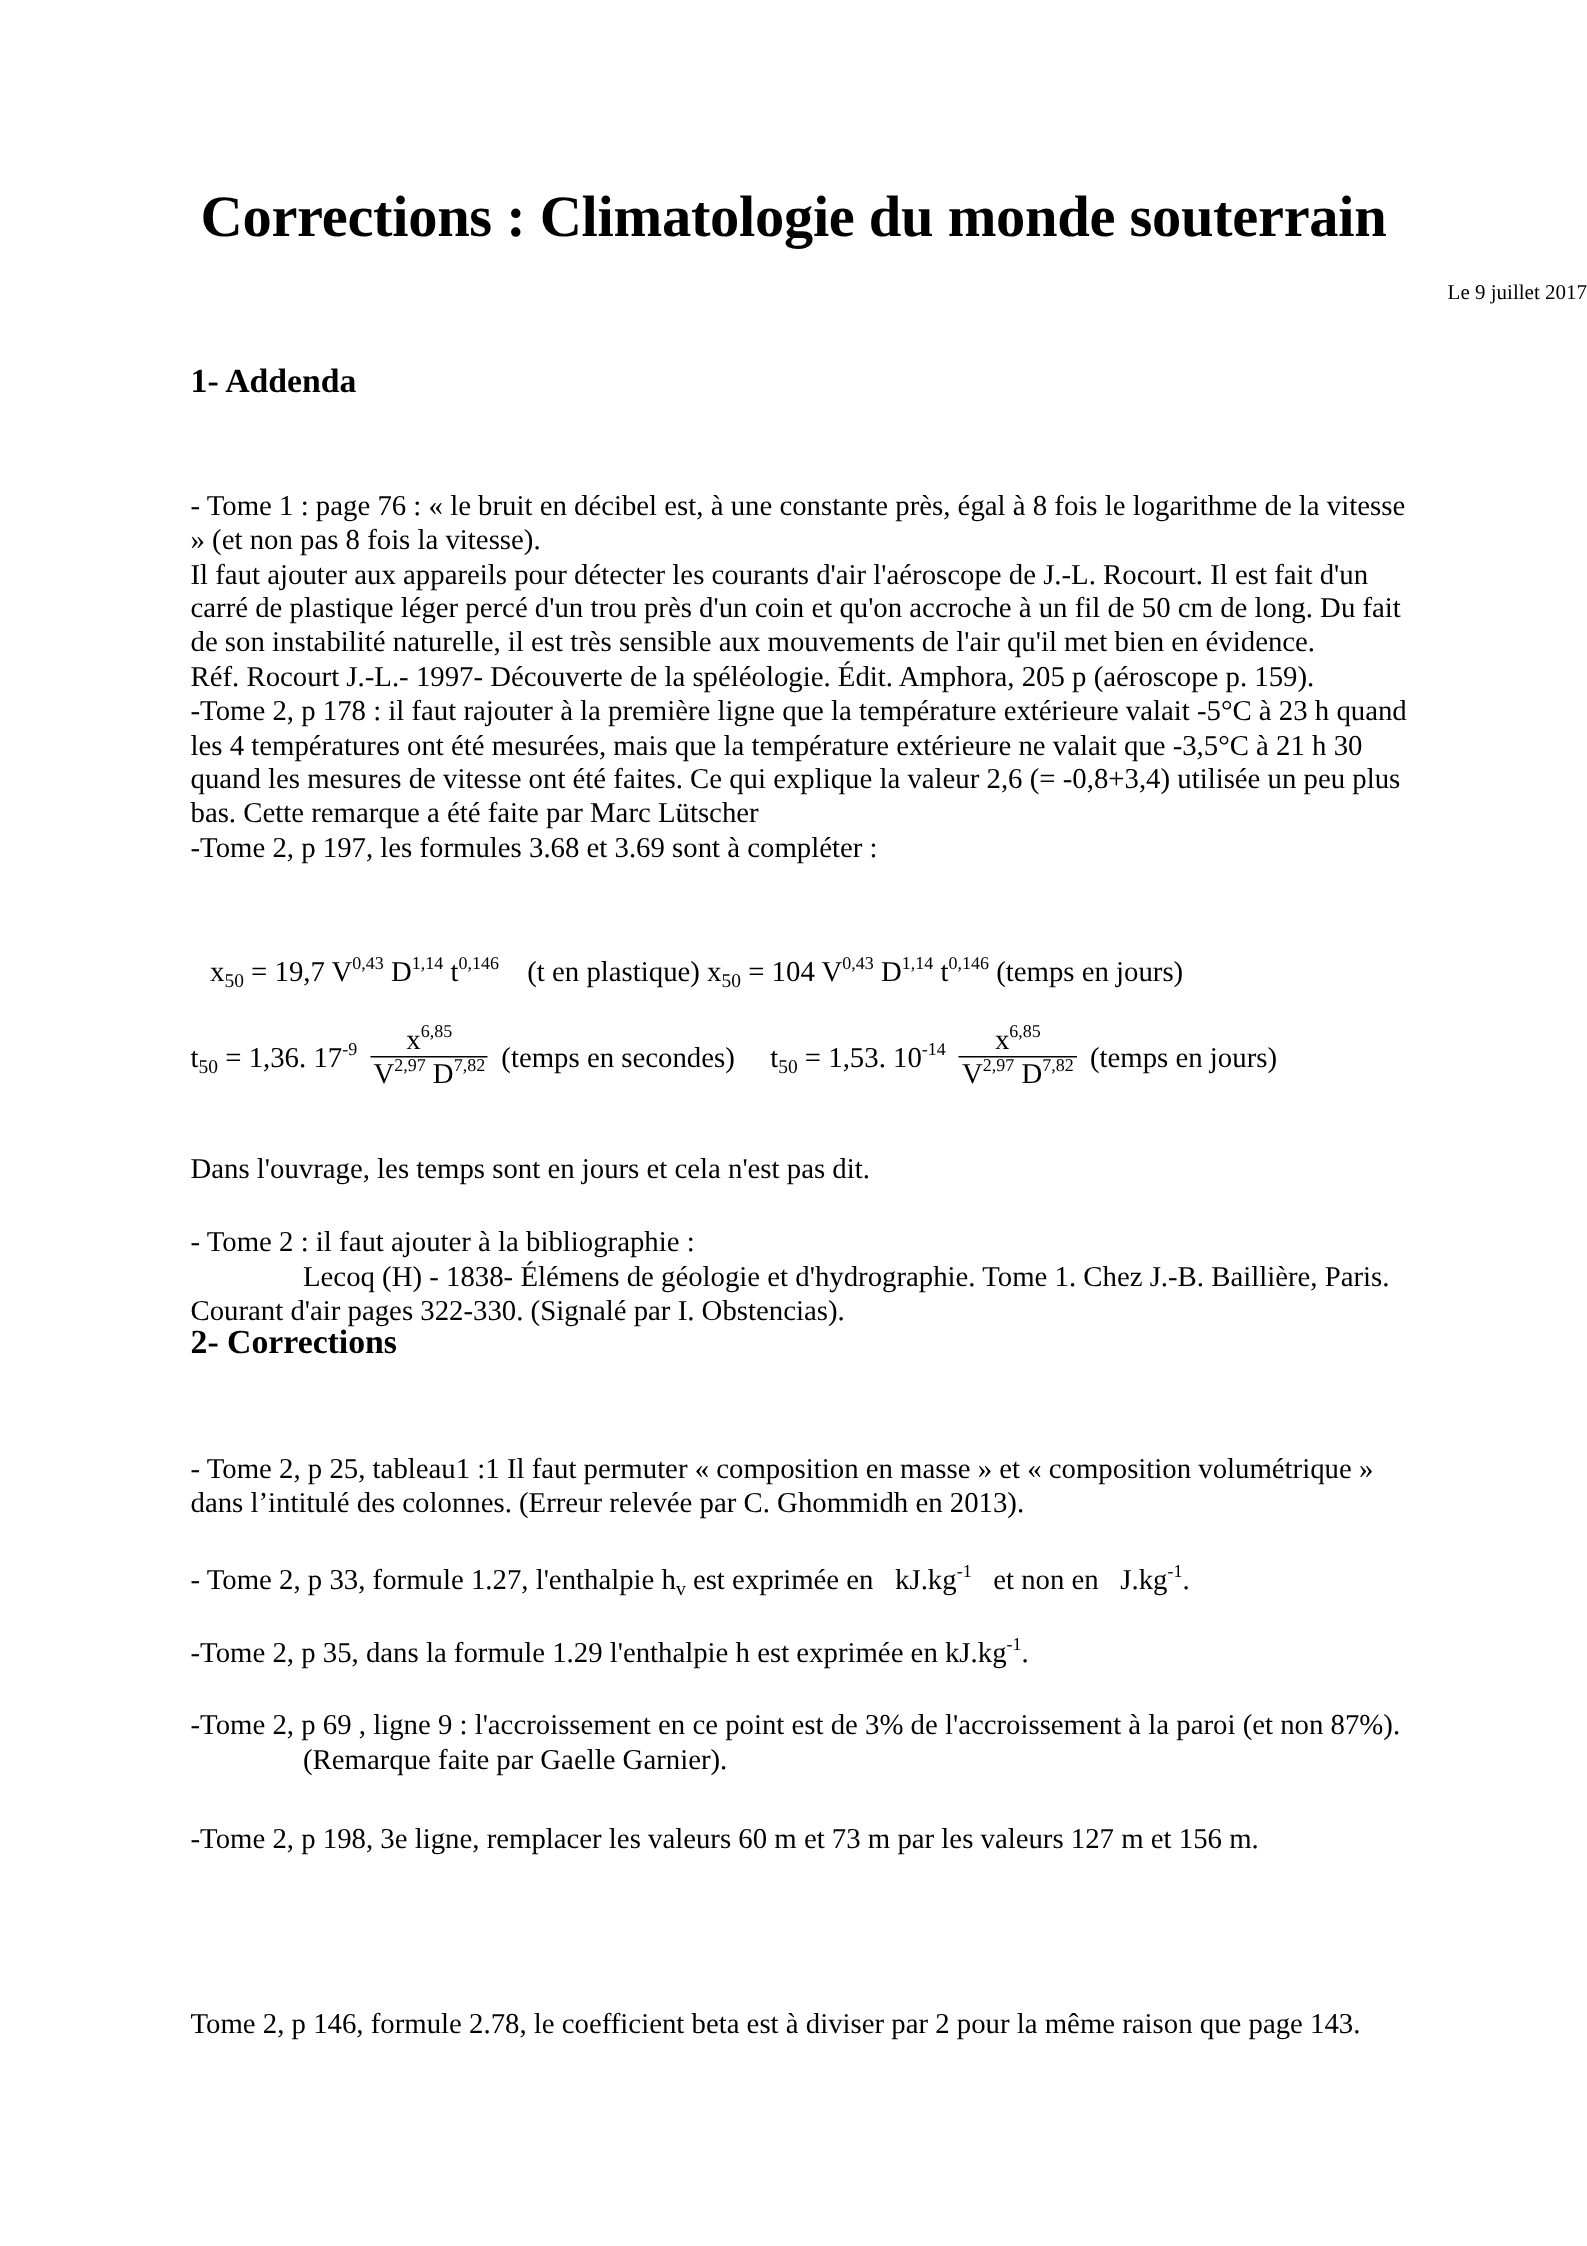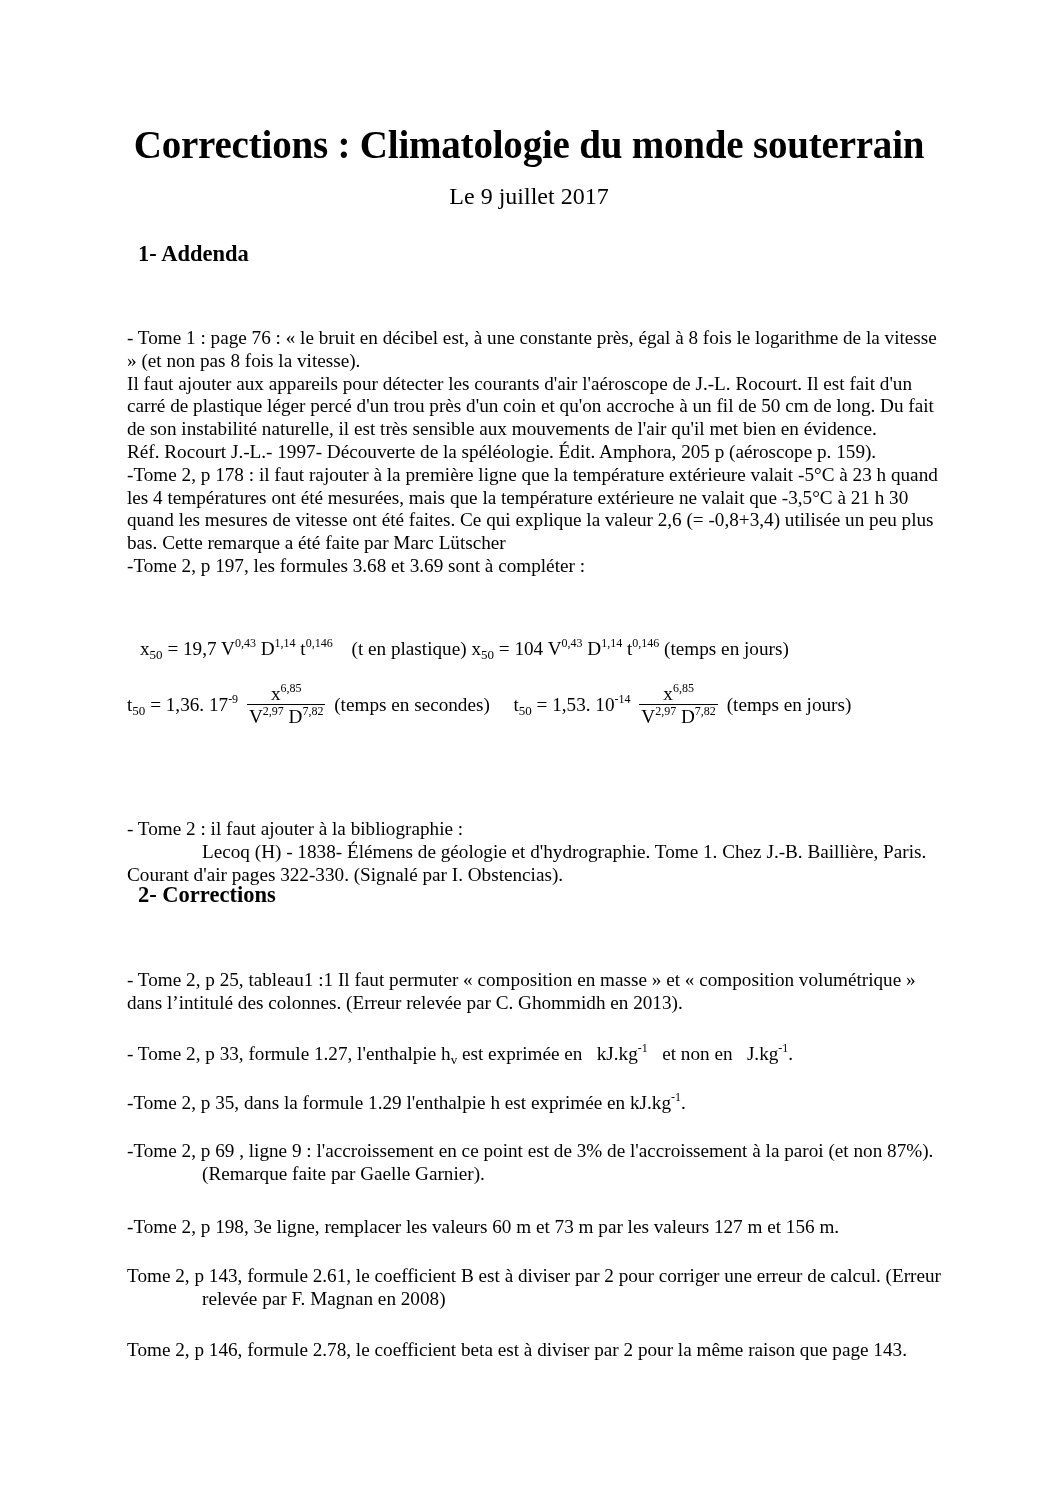--- a/index.html
+++ b/index.html
@@ -7,25 +7,25 @@
     width: 1058px; height: 1497px; position: relative; overflow: hidden;
     font-family: "Liberation Serif", "DejaVu Serif", serif;
     color: #000; font-size: 19.2px; line-height: 22.8px;
   }
   .page { position: absolute; left: 0; top: 0; width: 1058px; height: 1497px; }
   .title {
     position: absolute; top: 127px; left: 0; width: 1058px; text-align: center;
     font-weight: bold; font-size: 39px; line-height: 36px; letter-spacing: -0.2px;
   }
   .date {
-    position: absolute; top: 185px; left: 0; width: 1058px; text-align: center;
-    font-size: 24px;
+    position: absolute; top: 185px; left: 0; width: 1058px; text-align: right;
+    font-size: 14px;
   }
   .h2 {
-    position: absolute; left: 127px; font-weight: bold; font-size: 22.5px; line-height: 28px; margin-left: 11px;
+    position: absolute; left: 127px; font-weight: bold; font-size: 22.5px; line-height: 28px;
   }
   .block { position: absolute; left: 127px; width: 815px; margin-top: 36px; }
   .block p { margin: 0; }
   .indent-first { text-indent: 75px; }
   .hang { padding-left: 75px; text-indent: -75px; }
   sup { font-size: 12px; line-height: 0; vertical-align: 8px; }
   sub { font-size: 13px; line-height: 0; vertical-align: -4px; }
   .formula-line { position: absolute; left: 127px; width: 815px; white-space: nowrap; }
   .frac {
     display: inline-block; vertical-align: middle; text-align: center; margin: 0 4px;
@@ -80,20 +80,23 @@
       <span>t</span><sub>50</sub>
       <span>= 1,53. 10</span><sup>-14</sup>
       <span class="frac">
         <span class="num"><span>x</span><sup>6,85</sup></span>
         <span class="den"><span>V</span><sup>2,97</sup><span> D</span><sup>7,82</sup></span>
       </span>
       <span>(temps en jours)</span>
     </span>
   </div>
 
+  <div class="block" style="top:733px;">
+    <p>Dans l'ouvrage, les temps sont en jours et cela n'est pas dit.</p>
+  </div>
 
   <div class="block" style="top:782px;">
     <p>- Tome 2 : il faut ajouter à la bibliographie :</p>
     <p class="indent-first">Lecoq (H) - 1838- Élémens de géologie et d'hydrographie. Tome 1. Chez J.-B. Baillière, Paris. Courant d'air pages 322-330. (Signalé par I. Obstencias).</p>
   </div>
 
   <div class="h2" style="top:881px;">2- Corrections</div>
 
   <div class="block" style="top:933px;">
     <p>- Tome 2, p 25, tableau1 :1 Il faut permuter « composition en masse » et « composition volumétrique » dans l’intitulé des colonnes. (Erreur relevée par C. Ghommidh en 2013).</p>
@@ -112,21 +115,18 @@
   </div>
 
   <div class="block" style="top:1104px;">
     <p class="hang">-Tome 2, p 69 , ligne 9 : l'accroissement en ce point  est de 3% de l'accroissement à la paroi (et non 87%). (Remarque faite par Gaelle Garnier).</p>
   </div>
 
   <div class="block" style="top:1180px;">
     <p>-Tome 2, p 198, 3e ligne, remplacer les valeurs 60 m et 73 m par les valeurs 127 m et 156 m.</p>
   </div>
 
-  <div class="block" style="top:1229px;">
-    <p class="hang">Tome 2, p 143, formule 2.61, le coefficient B est à diviser par 2 pour corriger une erreur de calcul. (Erreur relevée par F. Magnan en 2008)</p>
-  </div>
 
   <div class="block" style="top:1303px;">
     <p class="hang">Tome 2, p 146, formule 2.78, le coefficient beta est à diviser par 2 pour la même raison que page 143.</p>
   </div>
 
 </div>
 
 </body></html>

